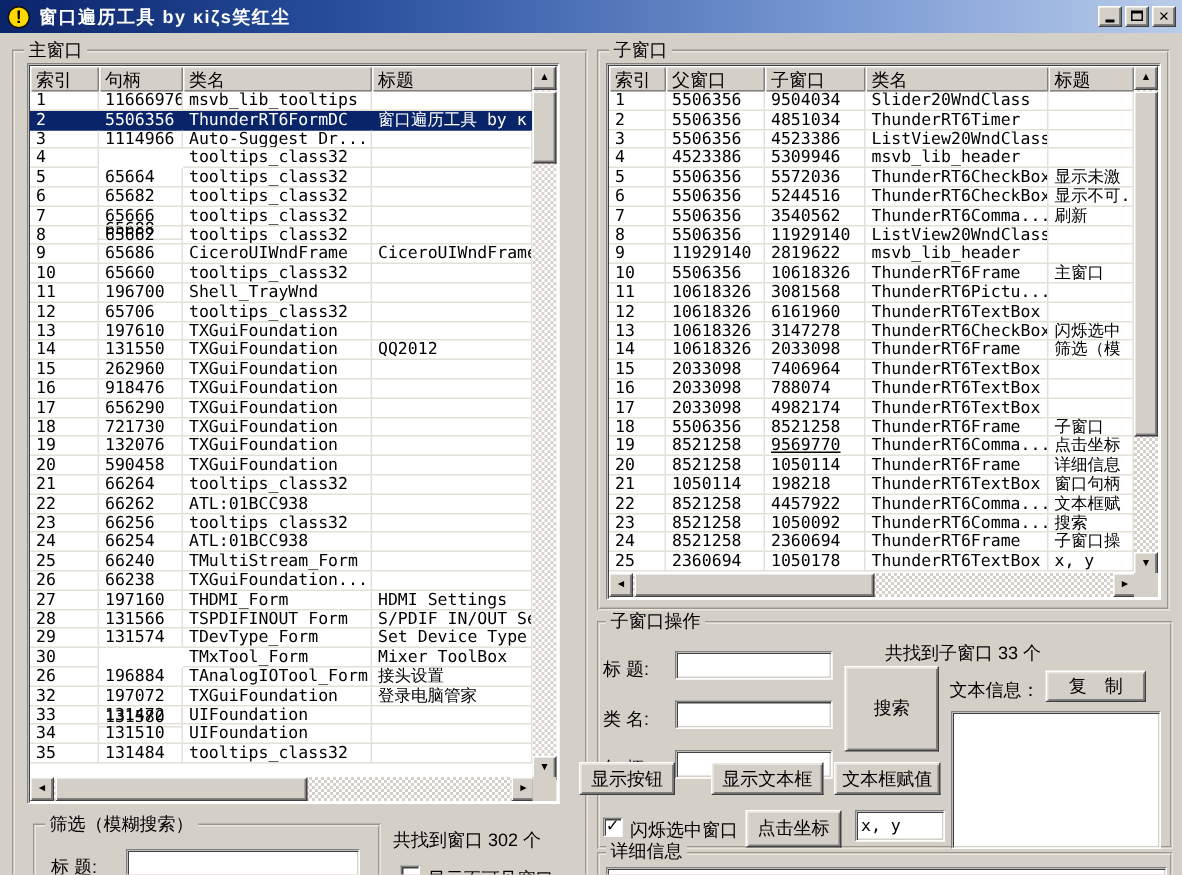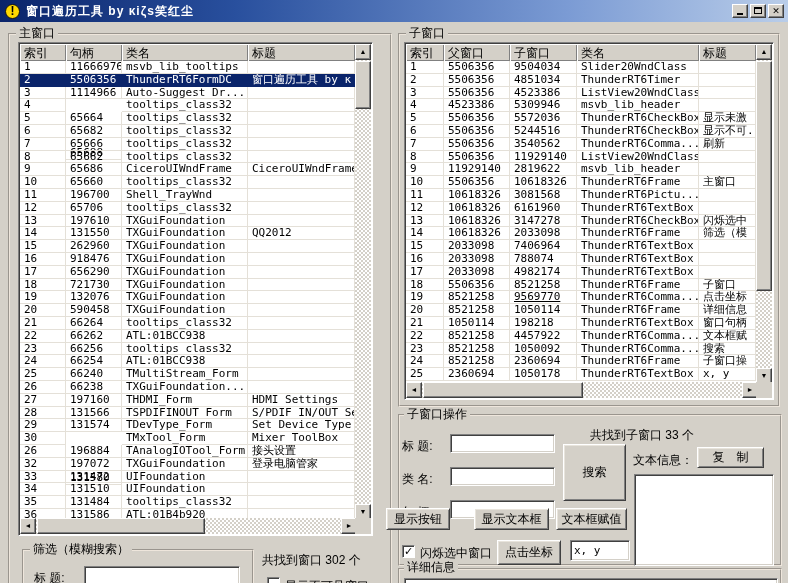--- a/index.html
+++ b/index.html
@@ -334,26 +334,20 @@
       <div class="lv-row">
         <div class="lv-cell" style="width: 46px;">34</div>
         <div class="lv-cell" style="width: 56px;">131510</div>
         <div class="lv-cell" style="width: 126px;">UIFoundation</div>
         <div class="lv-cell" style="width: 107px;"></div>
       </div>
       <div class="lv-row">
         <div class="lv-cell" style="width: 46px;">35</div>
         <div class="lv-cell" style="width: 56px;">131484</div>
         <div class="lv-cell" style="width: 126px;">tooltips_class32</div>
-        <div class="lv-cell" style="width: 107px;"></div>
-      </div>
-      <div class="lv-row">
-        <div class="lv-cell" style="width: 46px;">36</div>
-        <div class="lv-cell" style="width: 56px;">131586</div>
-        <div class="lv-cell" style="width: 126px;">ATL:01B4b920</div>
         <div class="lv-cell" style="width: 107px;"></div>
       </div>
     </div>
 
   <div class="abs sb-track" style="right:1px;top:1px;width:16px;height:476px;">
     <div class="sb-btn" style="left:0;top:0;">▲</div>
     <div class="sb-thumb" style="left:0;top:17px;width:16px;height:48px;"></div>
     <div class="sb-btn" style="left:0;bottom:0;">▼</div>
   </div>
 

